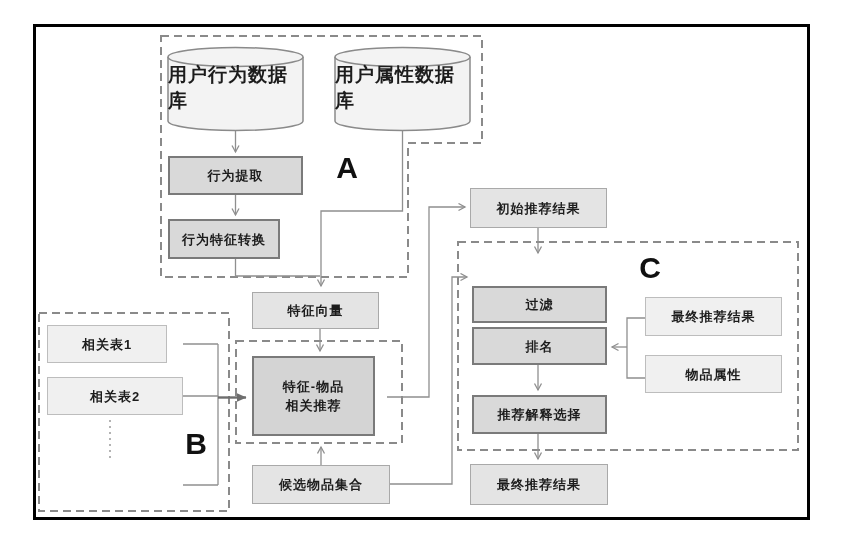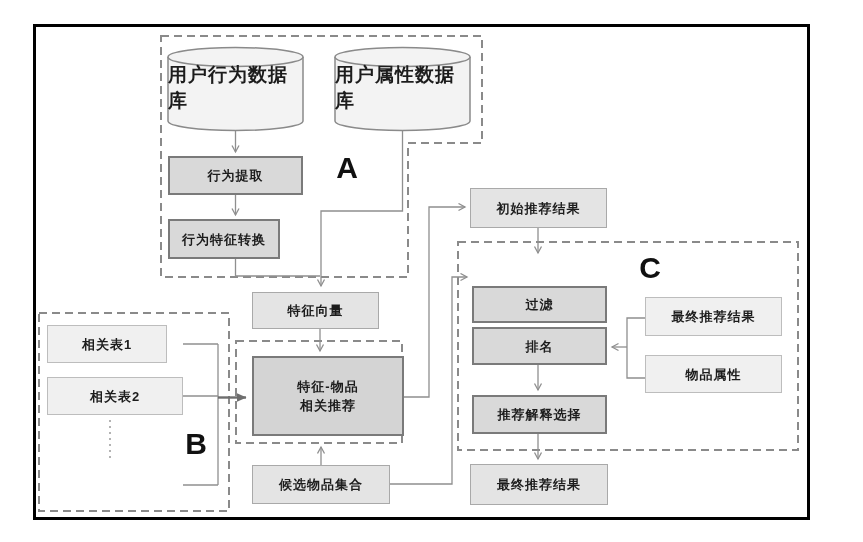--- a/index.html
+++ b/index.html
@@ -98,21 +98,21 @@
   <div class="db-label" style="left:335px;top:66px;width:135px;height:44px;">用户属性数据库</div>
 
   <div class="group-label" style="left:347px;top:168px;">A</div>
   <div class="group-label" style="left:196px;top:444px;">B</div>
   <div class="group-label" style="left:650px;top:268px;">C</div>
 
   <div class="node box-dark" style="left:168px;top:156px;width:135px;height:39px;">行为提取</div>
   <div class="node box-dark" style="left:168px;top:219px;width:112px;height:40px;">行为特征转换</div>
 
   <div class="node box-light" style="left:252px;top:292px;width:127px;height:37px;">特征向量</div>
-  <div class="node box-core" style="left:252px;top:356px;width:152px;height:80px;flex-direction:column;">
+  <div class="node box-core" style="left:252px;top:356px;width:123px;height:80px;flex-direction:column;">
     <span>特征-物品</span>
     <span>相关推荐</span>
   </div>
   <div class="node box-light" style="left:252px;top:465px;width:138px;height:39px;">候选物品集合</div>
 
   <div class="node box-pale" style="left:47px;top:325px;width:120px;height:38px;">相关表1</div>
   <div class="node box-pale" style="left:47px;top:377px;width:136px;height:38px;">相关表2</div>
 
   <div class="node box-light" style="left:470px;top:188px;width:137px;height:40px;">初始推荐结果</div>
   <div class="node box-dark" style="left:472px;top:258px;width:135px;height:37px;margin-top:28px;">过滤</div>

